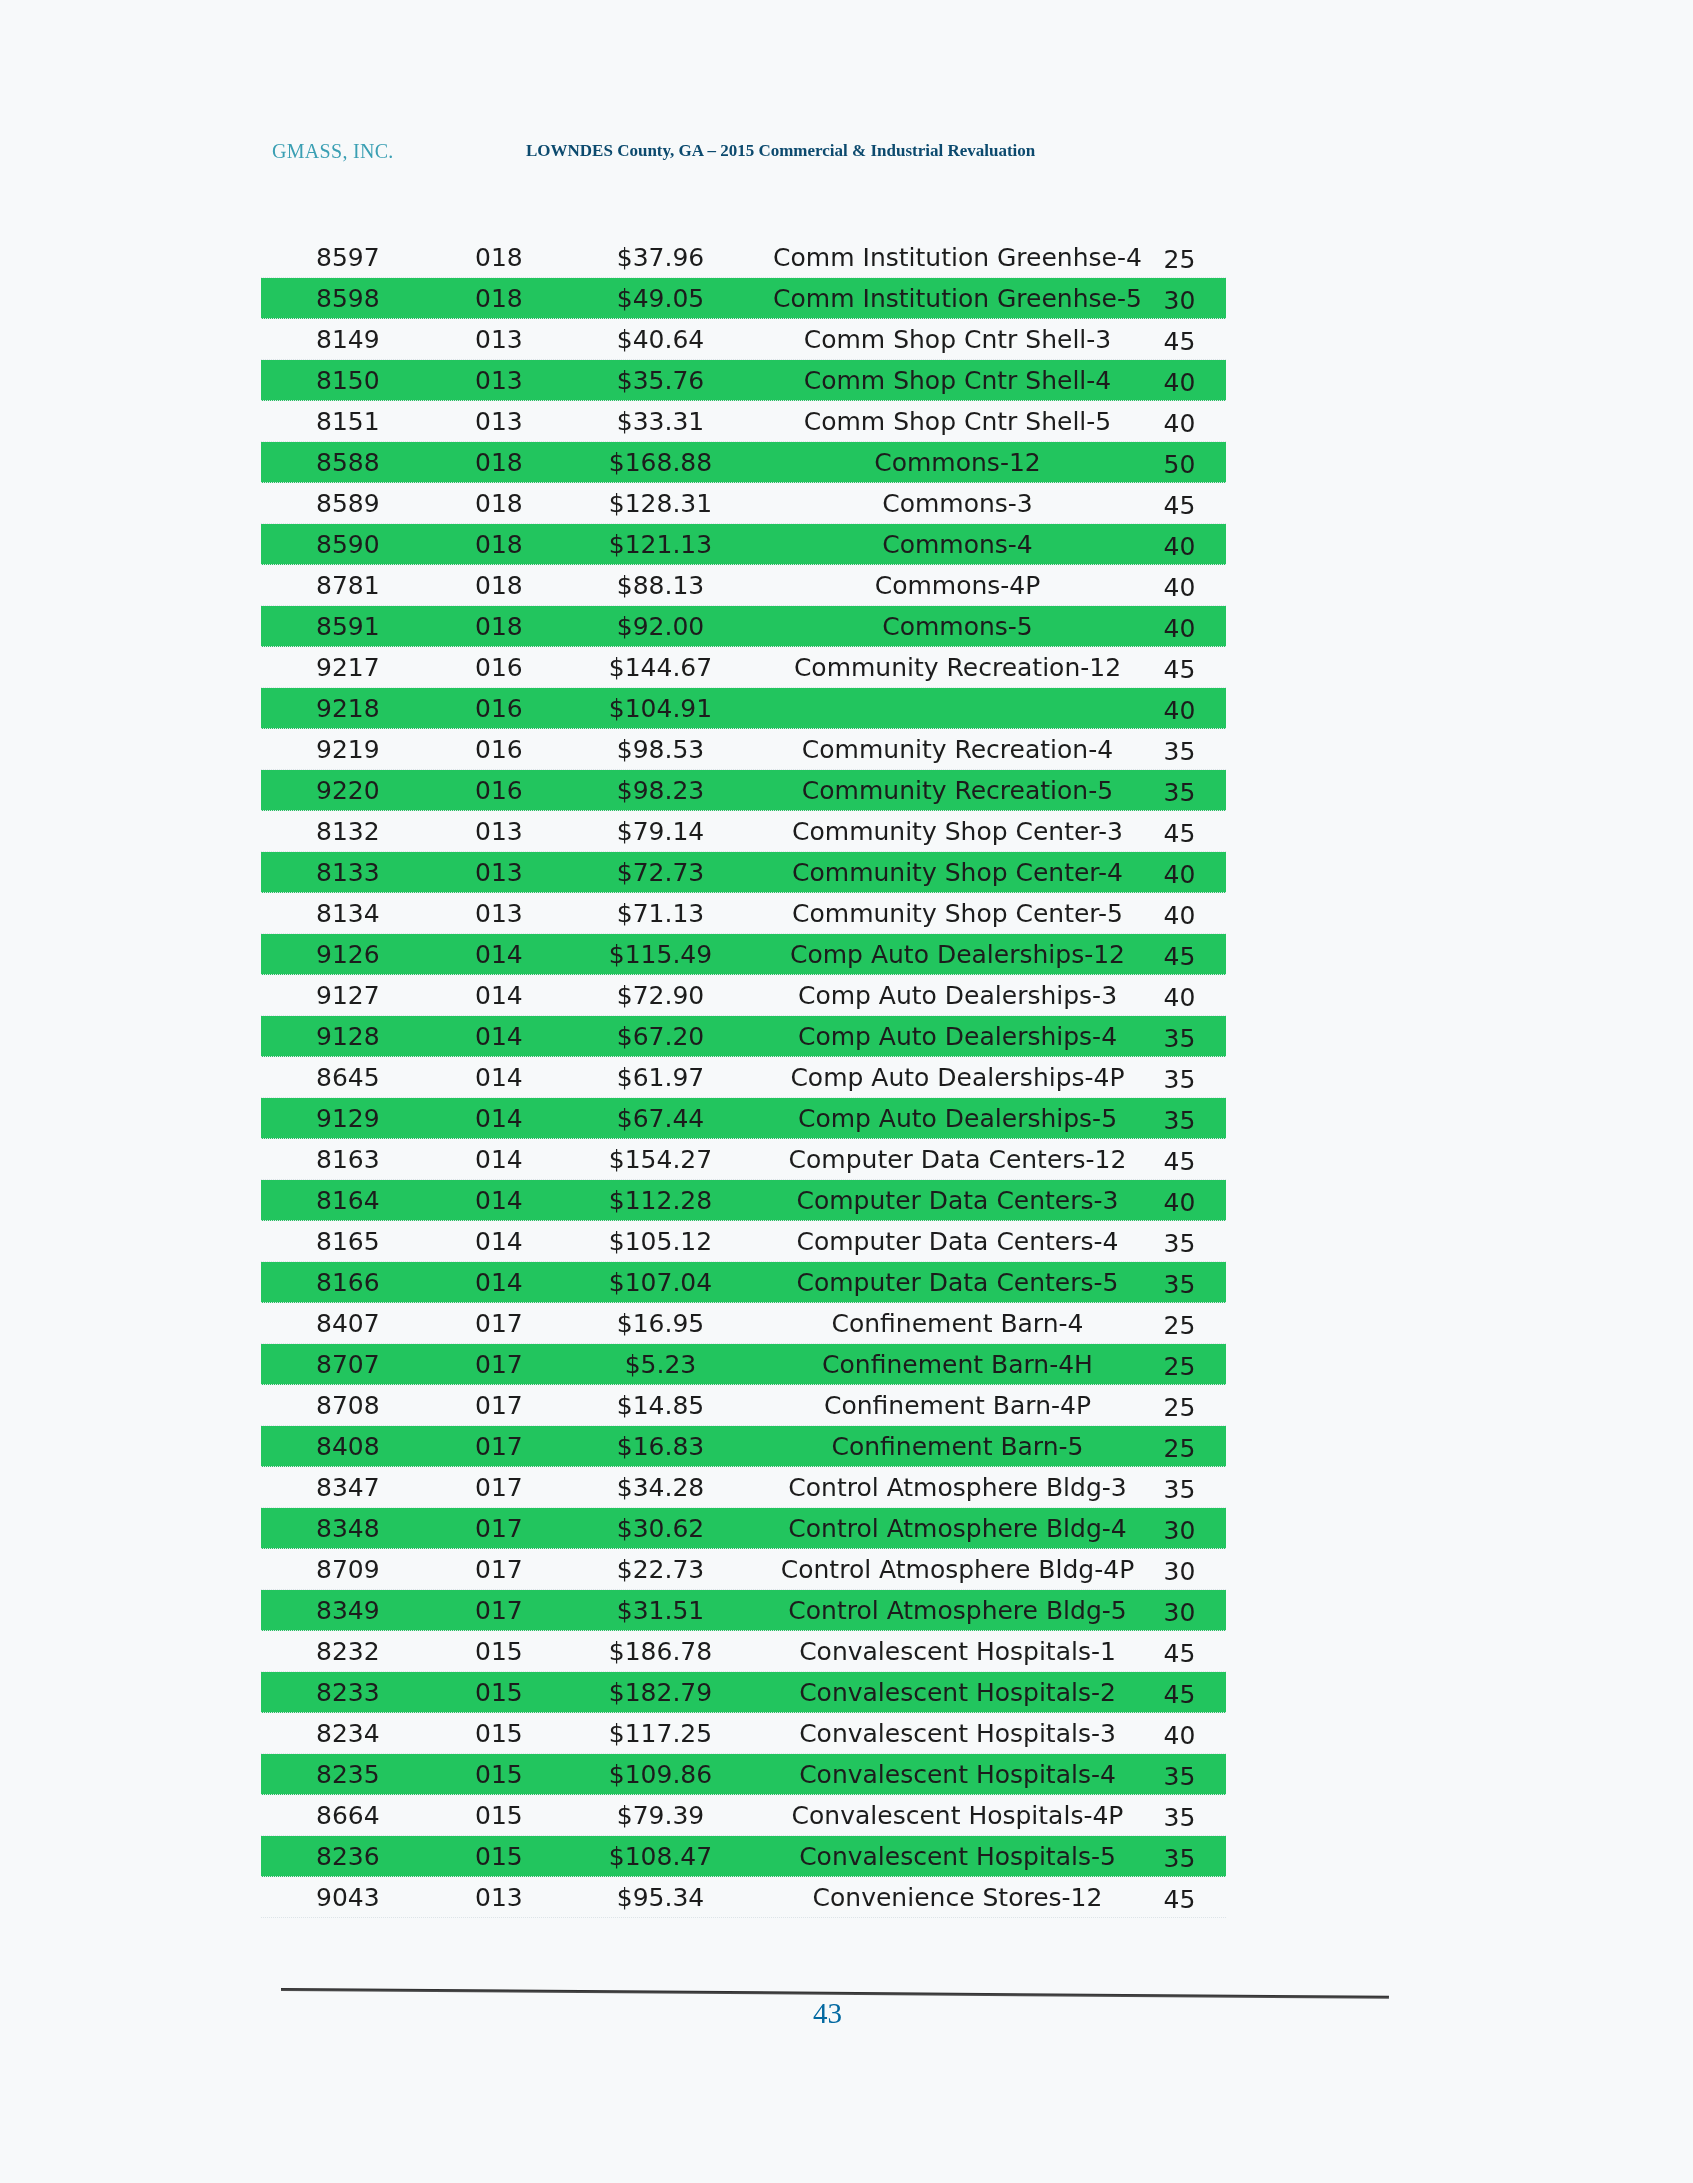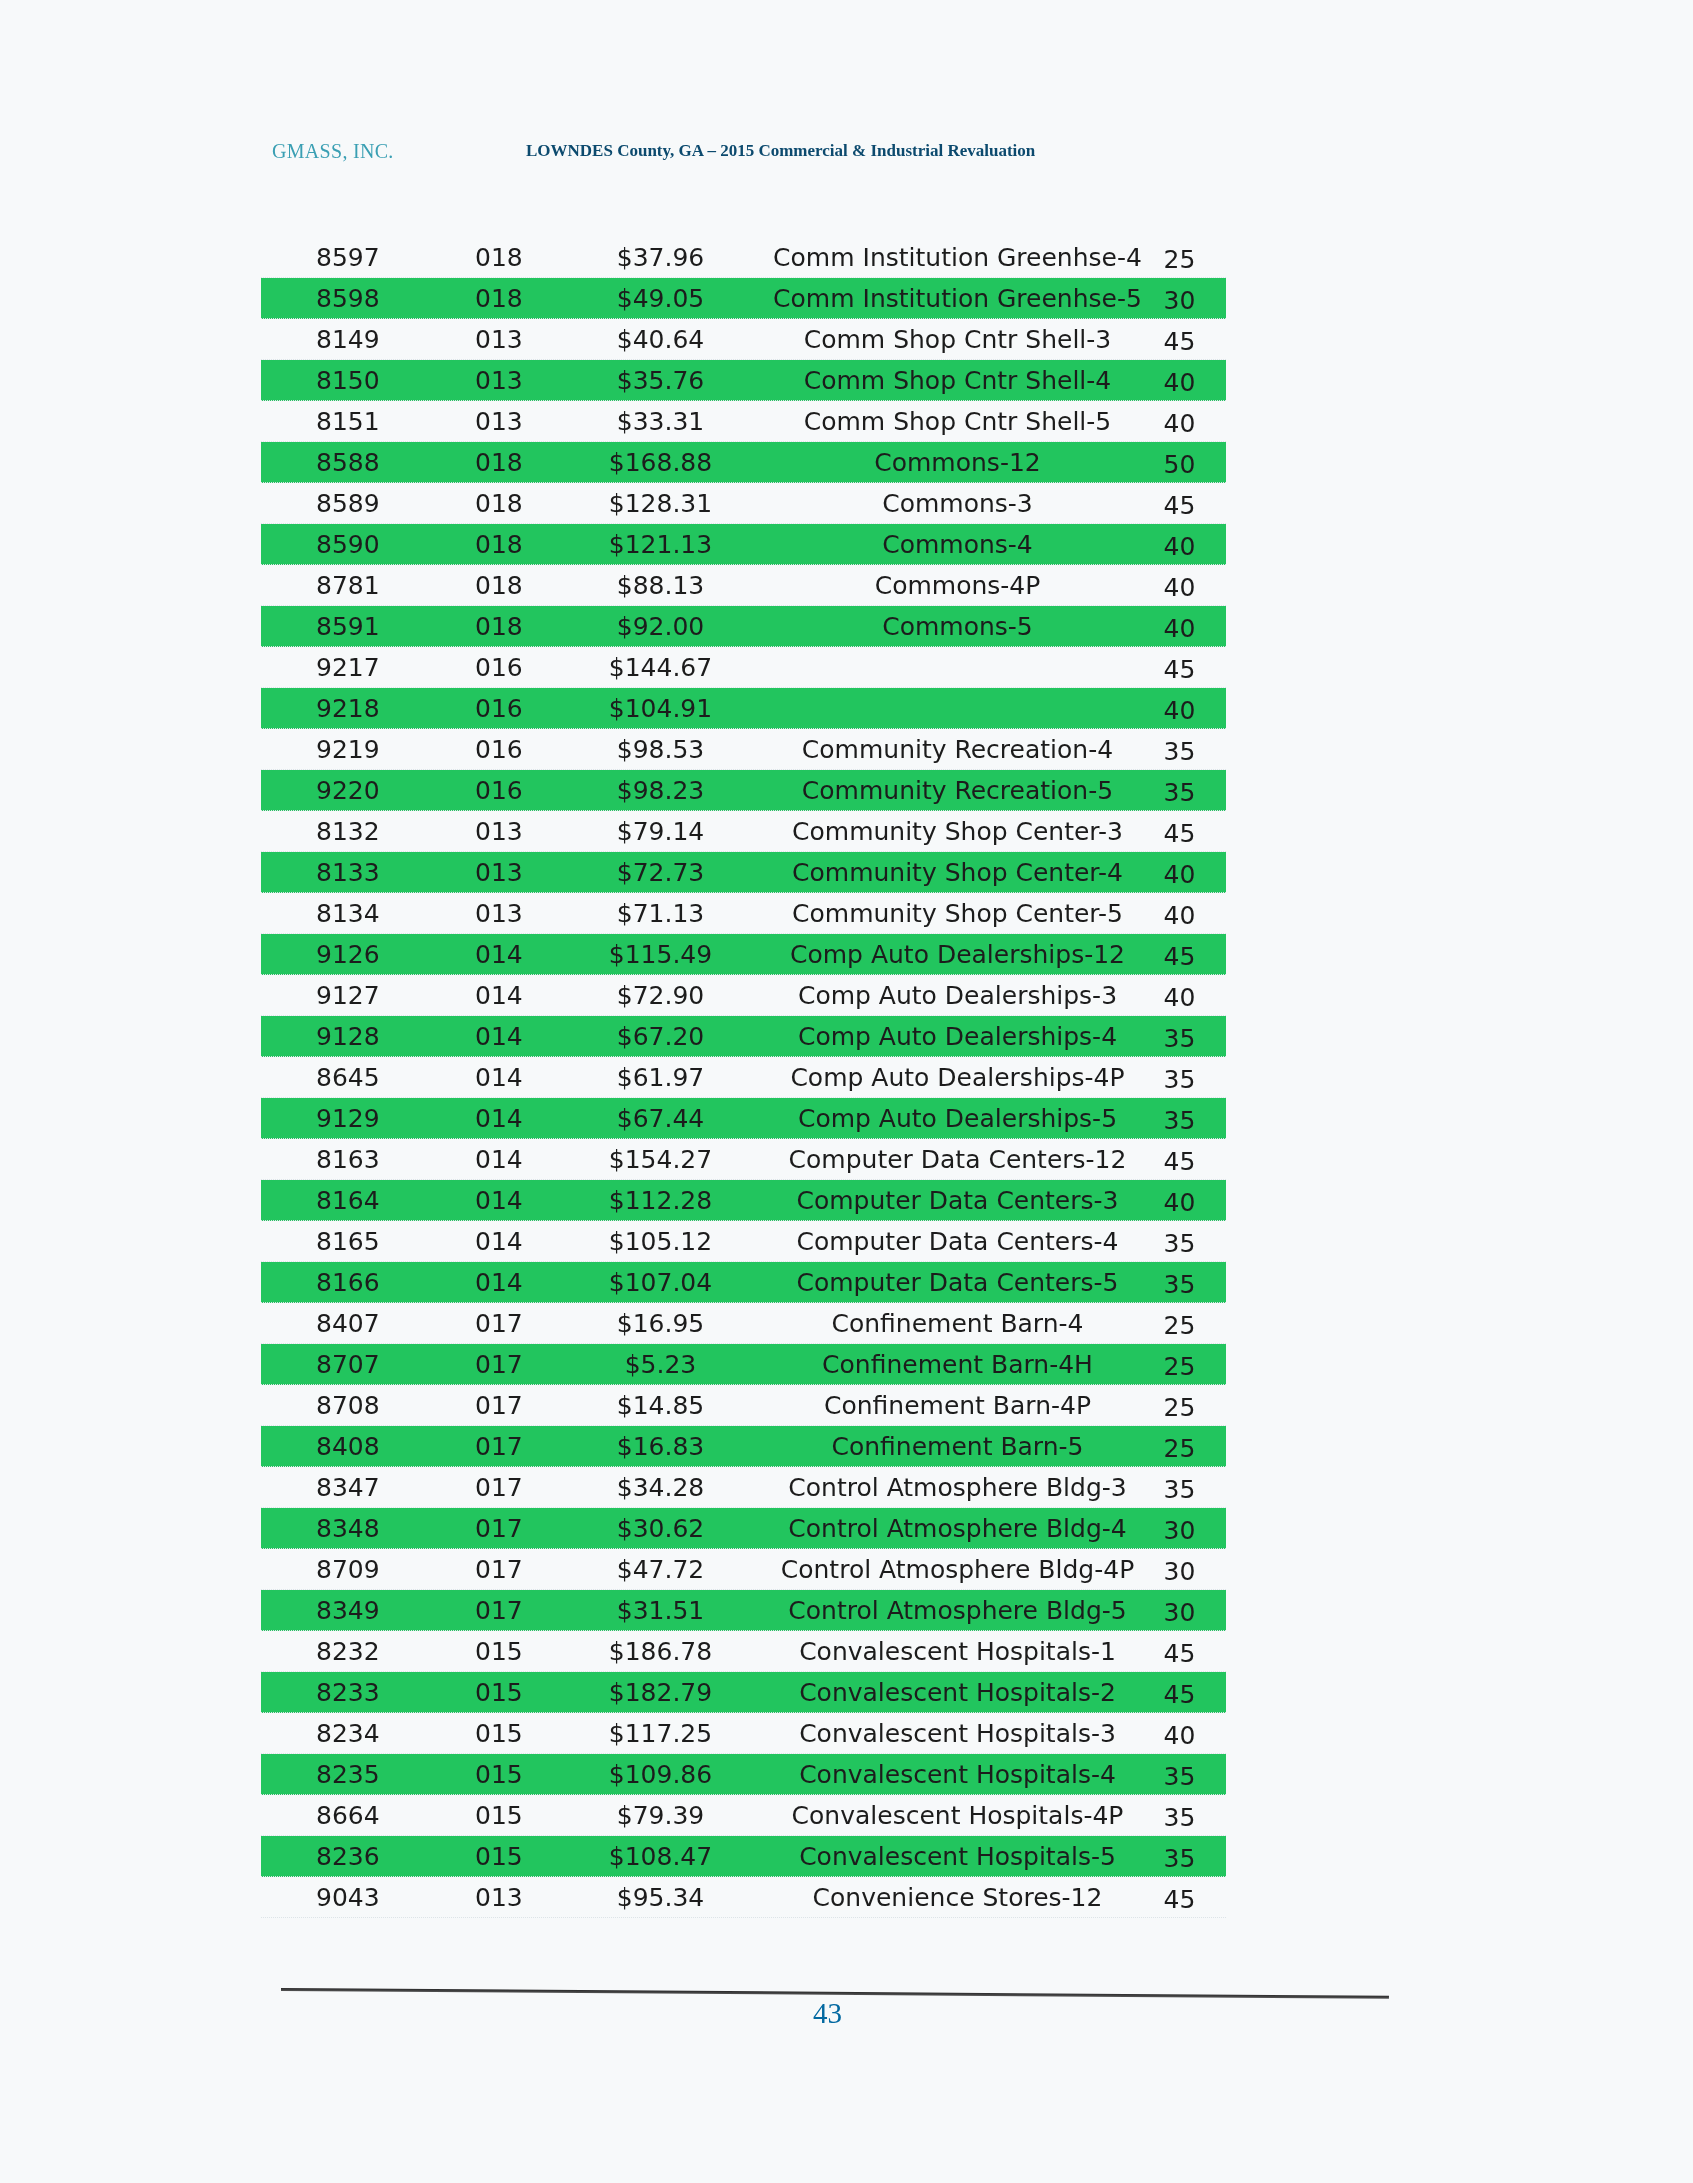--- a/index.html
+++ b/index.html
@@ -136,20 +136,21 @@
       <div class="cell c-code">8591</div>
       <div class="cell c-class">018</div>
       <div class="cell c-cost">$92.00</div>
       <div class="cell c-desc">Commons-5</div>
       <div class="cell c-life">40</div>
     </div>
     <div class="row">
       <div class="cell c-code">9217</div>
       <div class="cell c-class">016</div>
       <div class="cell c-cost">$144.67</div>
+      <div class="cell c-desc">Community Recreation-12</div>
       <div class="cell c-life">45</div>
     </div>
     <div class="row alt">
       <div class="cell c-code">9218</div>
       <div class="cell c-class">016</div>
       <div class="cell c-cost">$104.91</div>
       <div class="cell c-life">40</div>
     </div>
     <div class="row">
       <div class="cell c-code">9219</div>
@@ -287,21 +288,21 @@
     <div class="row alt">
       <div class="cell c-code">8348</div>
       <div class="cell c-class">017</div>
       <div class="cell c-cost">$30.62</div>
       <div class="cell c-desc">Control Atmosphere Bldg-4</div>
       <div class="cell c-life">30</div>
     </div>
     <div class="row">
       <div class="cell c-code">8709</div>
       <div class="cell c-class">017</div>
-      <div class="cell c-cost">$47.72</div>
+      <div class="cell c-cost">$22.73</div>
       <div class="cell c-desc">Control Atmosphere Bldg-4P</div>
       <div class="cell c-life">30</div>
     </div>
     <div class="row alt">
       <div class="cell c-code">8349</div>
       <div class="cell c-class">017</div>
       <div class="cell c-cost">$31.51</div>
       <div class="cell c-desc">Control Atmosphere Bldg-5</div>
       <div class="cell c-life">30</div>
     </div>

